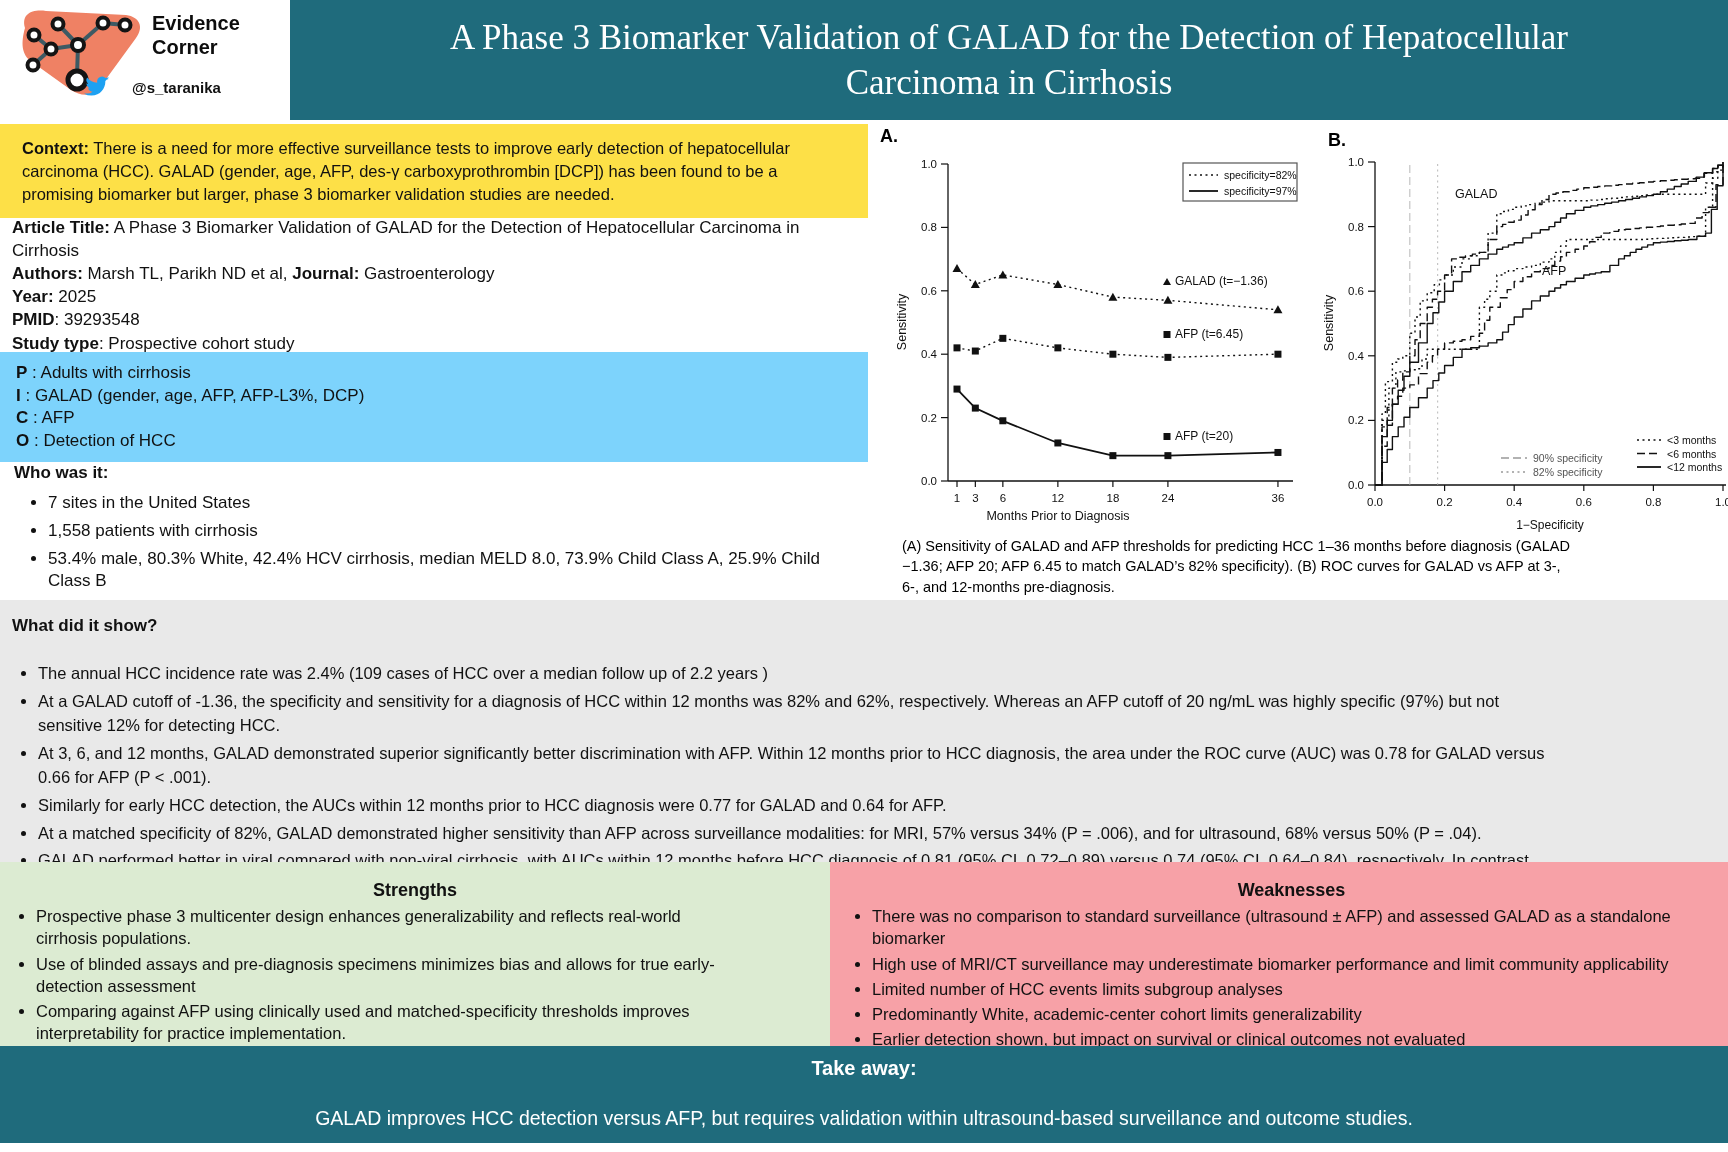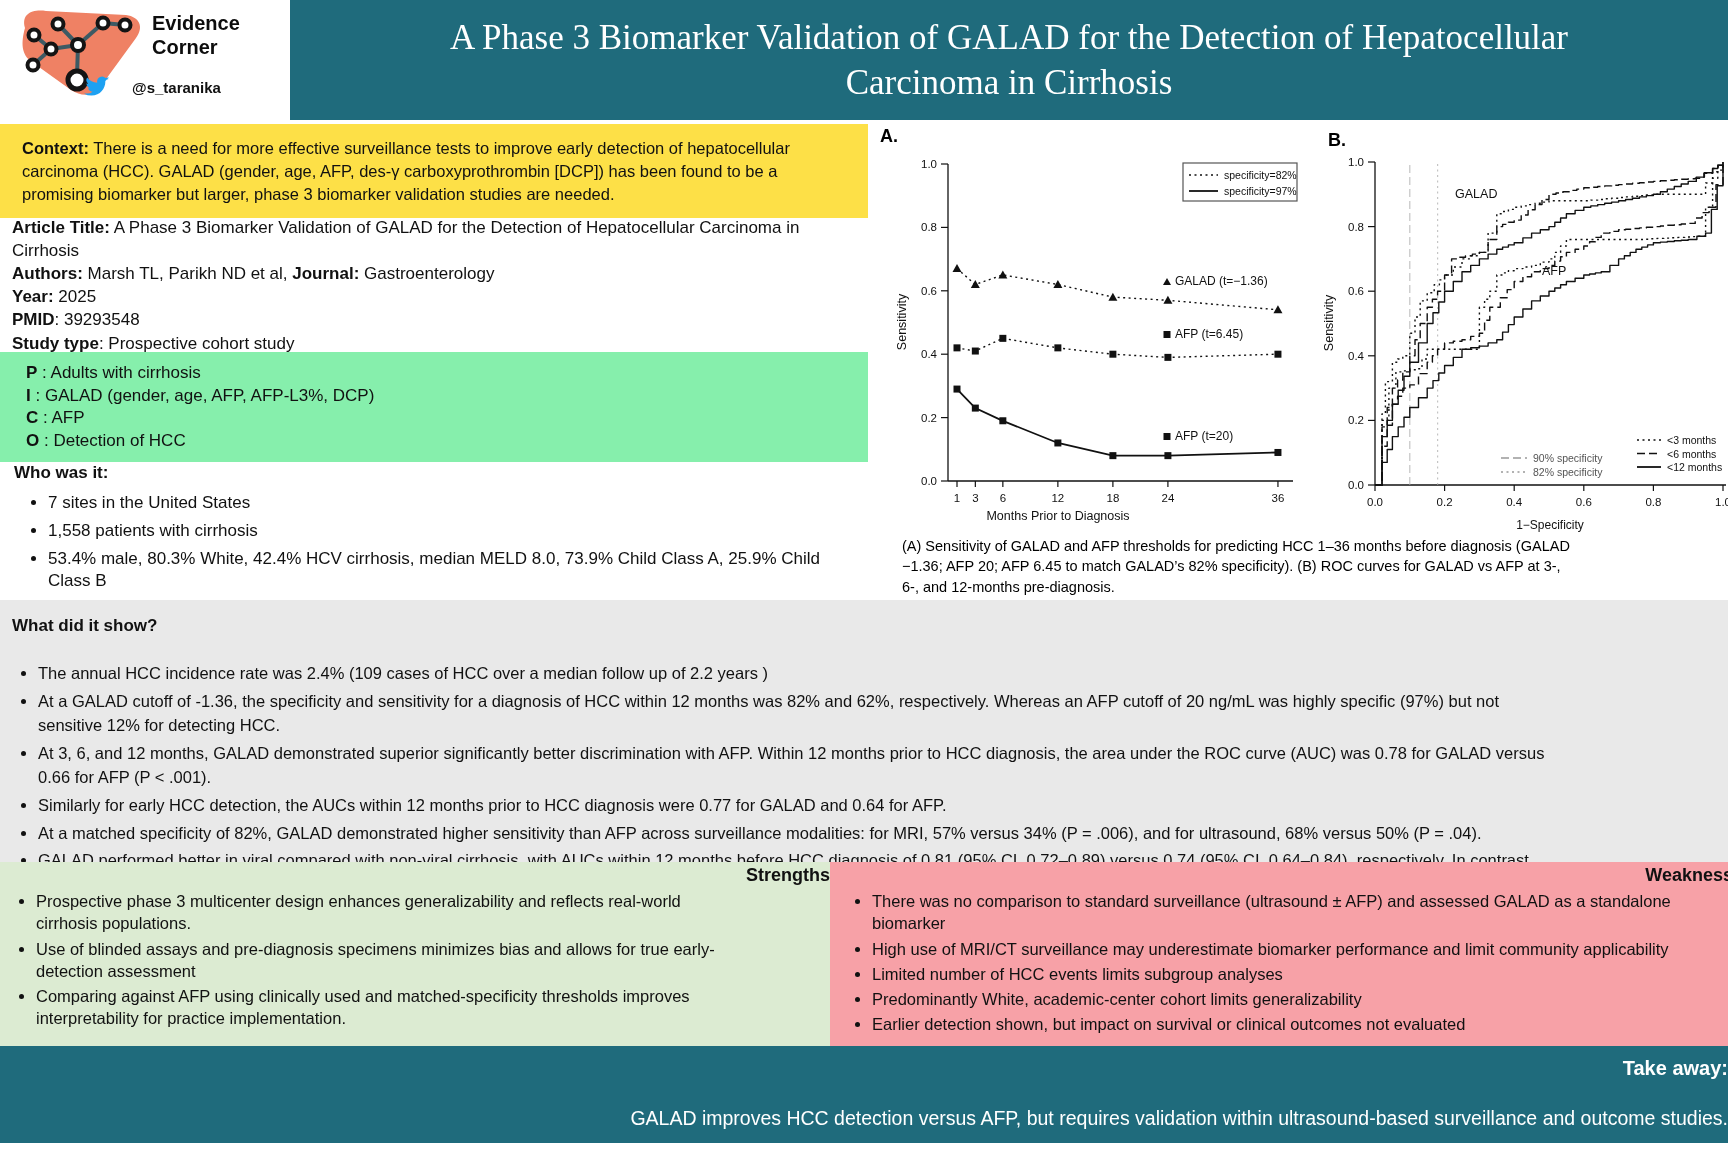--- a/index.html
+++ b/index.html
@@ -11,49 +11,49 @@
   .brand-name{position:absolute;left:152px;top:12px;font-size:20px;font-weight:bold;line-height:1.18;color:#0d0d0d;}
   .twitter-row{position:absolute;left:84px;top:76px;display:flex;align-items:center;gap:22px;}
   .twitter-handle{font-size:15px;font-weight:bold;}
   .title-bar{position:absolute;left:290px;top:0;width:1438px;height:120px;background:#1f6b7c;color:#fff;
              display:flex;align-items:center;justify-content:center;text-align:center;
              font-family:"Liberation Serif",serif;font-size:35px;line-height:1.3;padding:0 90px;box-sizing:border-box;}
   
   .context-box{position:absolute;left:0;top:124px;width:868px;box-sizing:border-box;background:#fde047;
                padding:13px 22px;font-size:16.5px;line-height:1.38;}
   .article-block{position:absolute;left:12px;top:216px;width:845px;font-size:17px;line-height:1.36;}
-  .pico-box{position:absolute;left:0;top:352px;width:892px;box-sizing:border-box;background:#86efac;
-            padding:10px 20px 10px 26px;font-size:17px;line-height:1.33;}
+  .pico-box{position:absolute;left:0;top:352px;width:892px;box-sizing:border-box;background:#7dd3fc;
+            padding:10px 20px 10px 16px;font-size:17px;line-height:1.33;}
   .who-block{position:absolute;left:14px;top:462px;width:845px;font-size:17px;line-height:1.3;}
   .who-block ul{margin:8px 0 0 0;padding-left:34px;}
   .who-block li{margin-bottom:6px;}
   b{font-weight:bold;}
   
   .figure-area{position:absolute;left:868px;top:120px;width:860px;height:480px;background:#fff;}
   .panel-label{position:absolute;font-size:18px;font-weight:bold;color:#000;}
   .panel-a-label{left:12px;top:6px;}
   .panel-b-label{left:460px;top:10px;}
   .chart-a{position:absolute;left:0;top:5px;}
   .chart-b{position:absolute;left:437px;top:5px;}
   .fig-caption{position:absolute;left:34px;top:416px;width:678px;font-size:14.5px;line-height:1.4;color:#000;}
   
   .findings{position:absolute;left:0;top:600px;width:1728px;height:318px;background:#e9e9e9;box-sizing:border-box;}
   .findings h2{margin:16px 0 0 12px;font-size:17px;}
   .findings ul{margin:26px 0 0 0;padding:0 178px 0 38px;}
   .findings li{margin-bottom:4px;font-size:16.5px;line-height:1.45;}
   
   .strengths{position:absolute;left:0;top:862px;width:830px;height:184px;background:#dcebd2;box-sizing:border-box;}
   .weaknesses{position:absolute;left:830px;top:862px;width:923px;height:184px;background:#f7a1a7;box-sizing:border-box;}
-  .sw-head{margin:3px 0 2px 0;text-align:right;font-size:18px;font-weight:bold;}
+  .sw-head{margin:18px 0 2px 0;text-align:center;font-size:18px;font-weight:bold;}
   .strengths ul{margin:4px 0 0 0;padding:0 96px 0 36px;}
   .weaknesses ul{margin:4px 0 0 0;padding:0 64px 0 42px;}
   .strengths li,.weaknesses li{font-size:16.5px;line-height:1.35;margin-bottom:3px;}
   
   .takeaway{position:absolute;left:0;top:1046px;width:1728px;height:97px;background:#1f6b7c;color:#fff;
-            text-align:right;box-sizing:border-box;}
+            text-align:center;box-sizing:border-box;}
   .takeaway-head{font-size:20px;font-weight:bold;margin-top:11px;}
   .takeaway-text{font-size:19.5px;margin-top:27px;}
 </style>
 </head>
 <body>
 
 <div class="page">
 
   <div class="brand-box">
     <svg class="brand-logo" width="140" height="96" viewBox="0 0 140 96">

